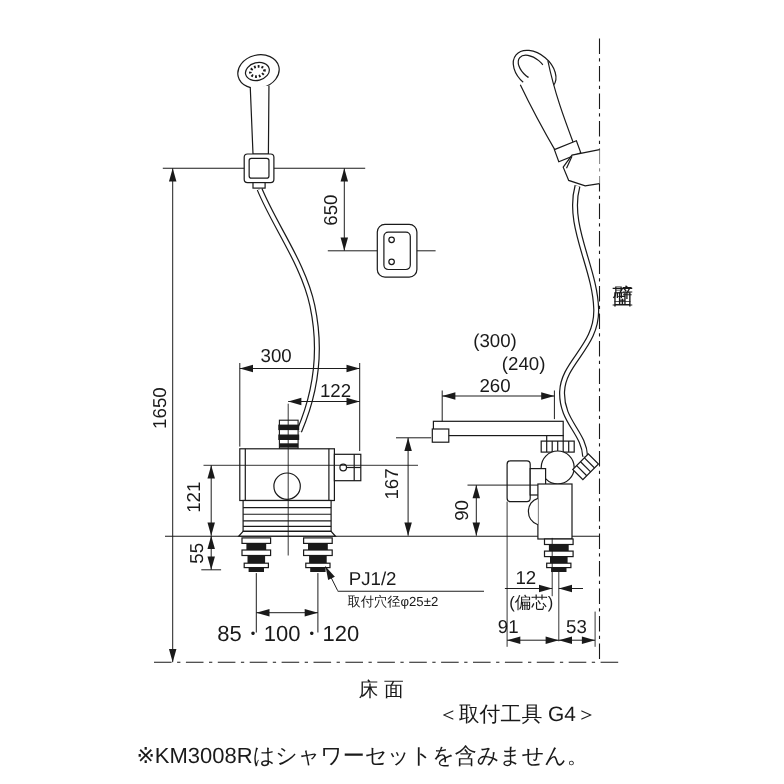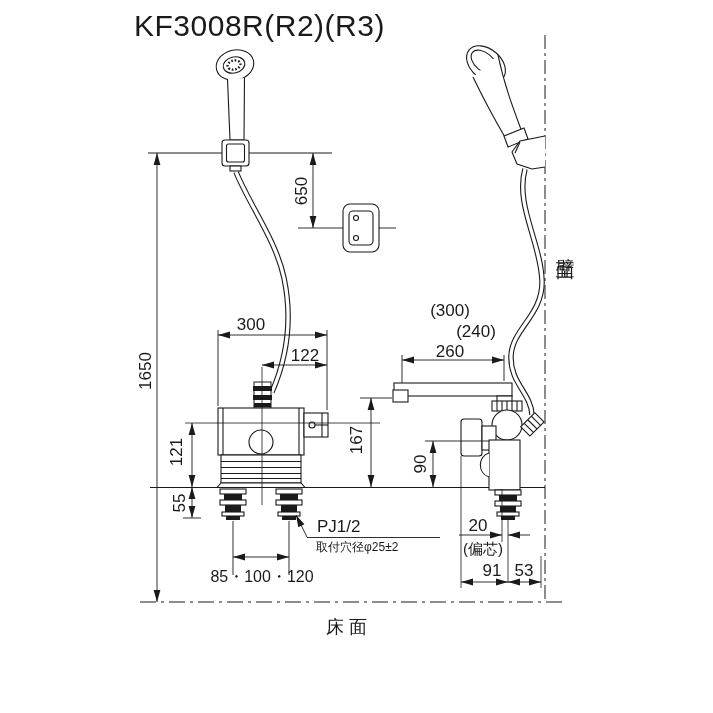--- a/index.html
+++ b/index.html
@@ -175,38 +175,39 @@
     <line x1="508" y1="520" x2="508" y2="583" stroke-width="0.8"></line>
     <line x1="459" y1="535" x2="502" y2="535" marker-end="url(#ar)"></line>
     <line x1="530" y1="535" x2="508" y2="535" marker-end="url(#ar)"></line>
     <line x1="461" y1="456" x2="461" y2="588" stroke-width="0.8"></line>
     <line x1="541" y1="556" x2="541" y2="588" stroke-width="0.8"></line>
     <line x1="461" y1="582" x2="508" y2="582" marker-start="url(#ar)" marker-end="url(#ar)"></line>
     <line x1="508" y1="582" x2="541" y2="582" marker-start="url(#ar)" marker-end="url(#ar)"></line>
   </g>
 </svg>
 
-  <div class="lbl" style="left:134px;top:11px;font-size:30px;letter-spacing:0.5px">KF3008R(R2)(R3)</div>
 
   <div class="lbl rot" style="left:301px;top:191px">650</div>
   <div class="lbl rot" style="left:145px;top:371px">1650</div>
   <div class="lbl c" style="left:251px;top:324px">300</div>
   <div class="lbl c" style="left:305px;top:355px">122</div>
   <div class="lbl rot" style="left:176px;top:452px">121</div>
   <div class="lbl rot" style="left:179px;top:503px">55</div>
-  <div class="lbl c" style="left:262px;top:577px;font-size:16px">85・100・120</div>
+  <div class="lbl c" style="left:262px;top:577px;font-size:20px">85・100・120</div>
 
   <div class="lbl" style="left:317px;top:518px">PJ1/2</div>
   <div class="lbl" style="left:316px;top:541px;font-size:12px">取付穴径φ25±2</div>
 
   <div class="lbl c" style="left:450px;top:310px">(300)</div>
   <div class="lbl c" style="left:476px;top:331px">(240)</div>
   <div class="lbl c" style="left:450px;top:351px">260</div>
   <div class="lbl rot" style="left:356px;top:440px">167</div>
   <div class="lbl rot" style="left:420px;top:464px">90</div>
-  <div class="lbl c" style="left:478px;top:525px">20</div>
+  <div class="lbl c" style="left:478px;top:525px">12</div>
   <div class="lbl c" style="left:483px;top:548px;font-size:15px">(偏芯)</div>
-  <div class="lbl c" style="left:492px;top:570px">91</div>
+  <div class="lbl c" style="left:462px;top:570px">91</div>
   <div class="lbl c" style="left:524px;top:570px">53</div>
 
   <div class="lbl vert" style="left:556px;top:242px;font-size:19px;letter-spacing:5px">壁面</div>
   <div class="lbl" style="left:326px;top:618px;font-size:18px;letter-spacing:5px">床面</div>
+  <div class="lbl" style="left:398px;top:640px;font-size:19px">＜取付工具 G4＞</div>
+  <div class="lbl" style="left:124px;top:678px;font-size:20px">※KM3008Rはシャワーセットを含みません。</div>
 </div>
 
 </body></html>

